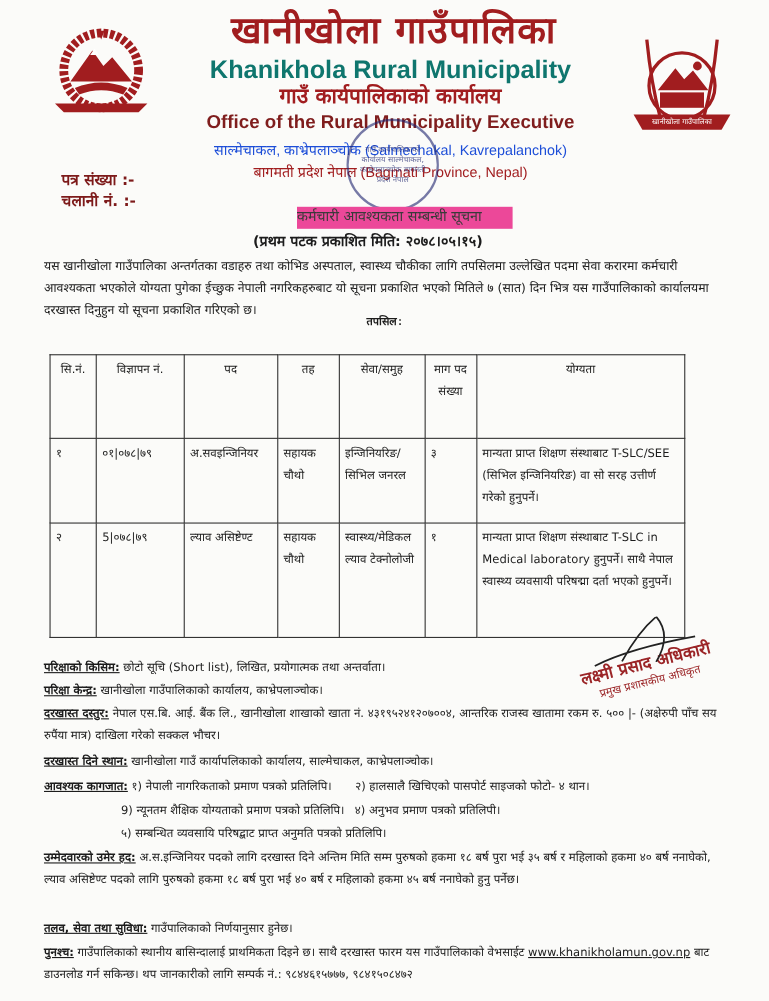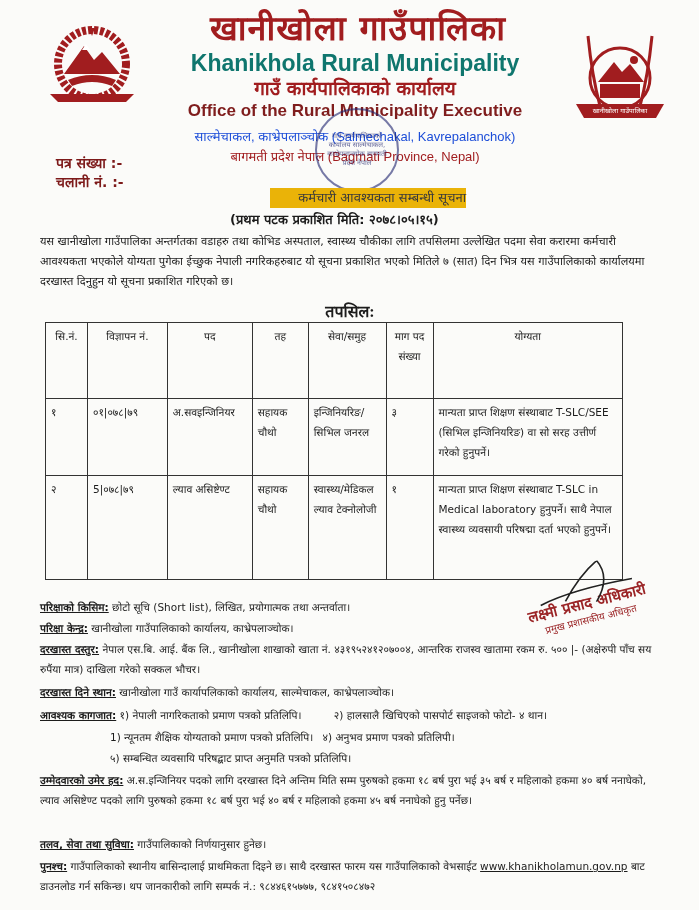--- a/index.html
+++ b/index.html
@@ -6,24 +6,24 @@
   body { width:699px; height:910px; background:#fbfbf9; position:relative; overflow:hidden; font-family:"DejaVu Serif","Liberation Serif",serif; color:#1c1c1c; }
   .abs { position:absolute; }
   .emblem { position:absolute; }
   .title-np { left:148px; top:8px; width:420px; text-align:center; font-family:"DejaVu Sans",sans-serif; font-weight:bold; font-size:34px; color:#a11d1f; letter-spacing:1px; line-height:40px; }
   .title-en { left:170px; top:50px; width:370px; text-align:center; font-family:"Liberation Sans",sans-serif; font-weight:bold; font-size:23px; color:#0f766e; line-height:26px; }
   .office-np { left:180px; top:76px; width:350px; text-align:center; font-family:"DejaVu Sans",sans-serif; font-weight:bold; font-size:19px; color:#a11d1f; line-height:24px; }
   .office-en { left:160px; top:100px; width:390px; text-align:center; font-family:"Liberation Sans",sans-serif; font-weight:bold; font-size:17px; color:#7f1d1d; line-height:22px; }
   .addr1 { left:170px; top:127px; width:370px; text-align:center; font-family:"Liberation Sans",sans-serif; font-size:13px; color:#1d4ed8; }
   .addr2 { left:170px; top:147px; width:370px; text-align:center; font-family:"Liberation Sans",sans-serif; font-size:13px; color:#a11d1f; }
   .meta { left:56px; font-family:"DejaVu Sans",sans-serif; font-size:14px; font-weight:bold; color:#7d1a1a; }
-  .notice-title { left:270px; top:188px; width:196px; height:20px; background:#eab308; color:#3a3a3a; font-family:"DejaVu Sans",sans-serif; font-size:13px; line-height:20px; text-align:right; }
+  .notice-title { left:270px; top:188px; width:196px; height:20px; background:#ec4899; color:#3a3a3a; font-family:"DejaVu Sans",sans-serif; font-size:13px; line-height:20px; text-align:left; }
   .pub-date { left:230px; top:210px; width:270px; text-align:left; font-size:13px; font-weight:bold; font-family:"DejaVu Sans",sans-serif; }
   .intro { left:40px; top:232px; width:615px; font-size:11.2px; line-height:20px; font-family:"DejaVu Sans",sans-serif; }
-  .tapsil { left:300px; top:300px; width:100px; text-align:center; font-size:16px; font-weight:bold; font-family:Liberation Serif, serif; }
+  .tapsil { left:300px; top:284px; width:100px; text-align:center; font-size:10px; font-weight:bold; font-family:Liberation Mono, monospace; }
   table.vac { position:absolute; left:45px; top:322px; width:578px; border-collapse:collapse; font-family:"DejaVu Sans",sans-serif; font-size:10.5px; }
   table.vac th, table.vac td { border:1px solid #333; vertical-align:top; padding:3px 5px; line-height:20px; }
   table.vac th { font-weight:normal; text-align:center; height:69px; }
   table.vac td { text-align:left; }
   .q { text-align:center; }
   .section { position:absolute; left:40px; font-family:"DejaVu Sans",sans-serif; font-size:10.5px; line-height:20px; width:620px; }
   .lbl { font-weight:bold; text-decoration:underline; }
   .sig { position:absolute; left:528px; top:592px; transform:rotate(-14deg); color:#9b2527; font-family:"DejaVu Sans",sans-serif; text-align:center; }
   .sig .nm { font-size:15px; font-weight:bold; }
   .sig .ds { font-size:10px; }
@@ -139,24 +139,24 @@
   <span class="lbl">दरखास्त दस्तुर:</span>
   <span>नेपाल एस.बि. आई. बैंक लि., खानीखोला शाखाको खाता नं. ४३१९५२४१२०७००४, आन्तरिक राजस्व खातामा रकम रु. ५०० |- (अक्षेरुपी पाँच सय रुपैंया मात्र) दाखिला गरेको सक्कल भौचर।</span>
 </div>
 <div class="section" style="top:682px;">
   <span class="lbl">दरखास्त दिने स्थान:</span>
   <span>खानीखोला गाउँ कार्यापलिकाको कार्यालय, साल्मेचाकल, काभ्रेपलाञ्चोक।</span>
 </div>
 <div class="section" style="top:705px;">
   <span class="lbl">आवश्यक कागजात:</span>
   <span>१) नेपाली नागरिकताको प्रमाण पत्रको प्रतिलिपि।</span>
-  <span style="margin-left:29px;">२) हालसालै खिचिएको पासपोर्ट साइजको फोटो- ४ थान।</span>
+  <span style="margin-left:18px;">२) हालसालै खिचिएको पासपोर्ट साइजको फोटो- ४ थान।</span>
 </div>
 <div class="section" style="top:727px;left:110px;width:560px;">
-  <span>1) न्यूनतम शैक्षिक योग्यताको प्रमाण पत्रको प्रतिलिपि।</span>
+  <span>9) न्यूनतम शैक्षिक योग्यताको प्रमाण पत्रको प्रतिलिपि।</span>
   <span style="margin-left:6px;">४) अनुभव प्रमाण पत्रको प्रतिलिपी।</span>
 </div>
 <div class="section" style="top:748px;left:110px;width:560px;">
   <span>५) सम्बन्धित व्यवसायि परिषद्बाट प्राप्त अनुमति पत्रको प्रतिलिपि।</span>
 </div>
 <div class="section" style="top:770px;">
   <span class="lbl">उम्मेदवारको उमेर हद:</span>
   <span>अ.स.इन्जिनियर पदको लागि दरखास्त दिने अन्तिम मिति सम्म पुरुषको हकमा १८ बर्ष पुरा भई ३५ बर्ष र महिलाको हकमा ४० बर्ष ननाघेको, ल्याव असिष्टेण्ट पदको लागि पुरुषको हकमा १८ बर्ष पुरा भई ४० बर्ष र महिलाको हकमा ४५ बर्ष ननाघेको हुनु पर्नेछ।</span>
 </div>
 <div class="section" style="top:834px;">

